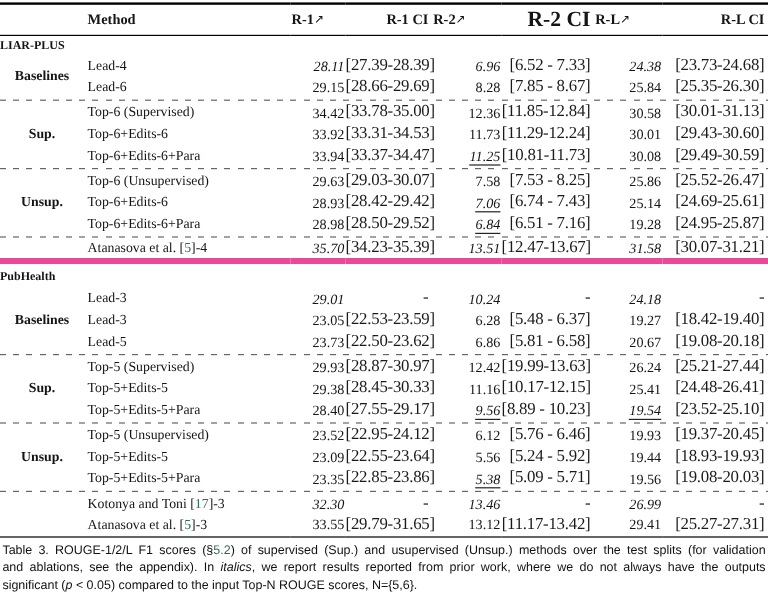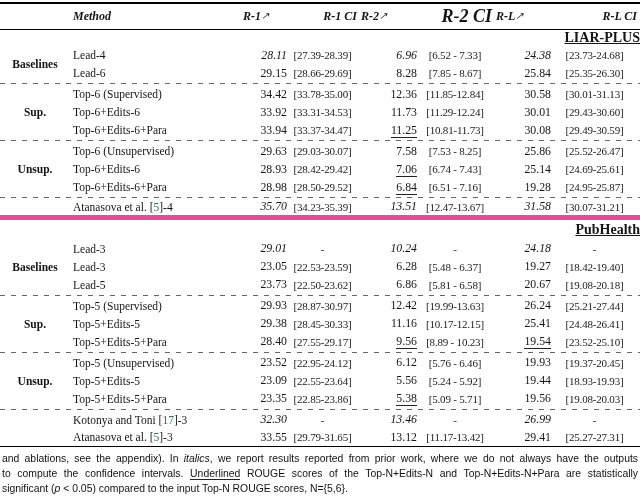--- a/index.html
+++ b/index.html
@@ -4,42 +4,42 @@
 <style>
   html,body{margin:0;padding:0;background:#ffffff;}
   body{width:640px;height:496px;overflow:hidden;}
   .page{width:640px;box-sizing:border-box;padding-top:2px;}
 
   table{
     width:640px;border-collapse:collapse;table-layout:fixed;
     border-top:2px solid #000;border-bottom:1.5px solid #000;
     font-family:"Liberation Serif", serif;color:#151515;
   }
-  thead th{border-bottom:1px solid #000;font-size:12px;height:23px;vertical-align:middle;font-weight:bold;font-style:italic;}
+  thead th{border-bottom:1px solid #000;font-size:12px;height:23px;vertical-align:middle;font-weight:bold;}
   th.method-h{text-align:left;padding-left:3px;}
   th.val-h{text-align:left;padding-right:1px;white-space:nowrap;}
   th.ci-h{text-align:right;padding-right:3px;white-space:nowrap;}
   .arr{font-weight:normal;font-size:10px;position:relative;top:-1px;}
 
   td{padding:0;}
   tr.data{height:18px;}
   td.method{font-size:11.5px;padding-left:3px;white-space:nowrap;overflow:hidden;}
   td.group{font-weight:bold;font-size:11.5px;text-align:center;vertical-align:middle;}
   td.val{font-size:11.8px;text-align:right;padding-right:1px;white-space:nowrap;margin-top:48px;}
-  td.ci{font-size:11px;text-align:center;padding-right:3px;white-space:nowrap;color:#1a1a1a;letter-spacing:-0.2px;}
-  tr.section-title td{font-weight:bold;font-size:14px;text-align:right;height:16px;vertical-align:middle;text-decoration:underline;}
+  td.ci{font-size:14px;text-align:right;padding-right:3px;white-space:nowrap;color:#1a1a1a;letter-spacing:-0.2px;}
+  tr.section-title td{font-weight:bold;font-size:10px;text-align:left;height:16px;vertical-align:middle;}
   tr.section-title.ruled td{border-top:5px solid #ec4899;height:20px;}
   tr.sep td{
     height:3px;
     background-image:repeating-linear-gradient(to right,#666 0 5px,transparent 5px 11px);
     background-size:100% 1px;background-position:center;background-repeat:no-repeat;
   }
 
   .it{font-style:italic;}
-  .ul{border-bottom:1px solid #222;padding-bottom:0px;}
+  .ul{border-bottom:1px solid #222;padding-bottom:0px;font-style:italic;}
   .link{color:var(--link,#2f6f4f);}
 
   .caption{
     margin-top:5px;padding:0 2px;
     font-family:"Liberation Sans", sans-serif;
     font-size:10.4px;line-height:14.8px;color:#111;
   }
   .cap-line{text-align:justify;text-align-last:justify;}
   .cap-line.last{text-align-last:left;}
 </style>
@@ -279,17 +279,17 @@
           <td class="val">33.55</td>
           <td class="ci">[29.79-31.65]</td>
           <td class="val">13.12</td>
           <td class="ci">[11.17-13.42]</td>
           <td class="val">29.41</td>
           <td class="ci">[25.27-27.31]</td>
         </tr>
       </tbody>
   </table>
   <div class="caption" id="caption">
+      <div class="cap-line"><span>Table 3.  ROUGE-1/2/L F1 scores (§</span><span class="link">5.2</span><span>) of supervised (Sup.) and usupervised (Unsup.) methods over the test splits (for validation</span></div>
       <div class="cap-line"><span>and ablations, see the appendix). In </span><span class="it">italics</span><span>, we report results reported from prior work, where we do not always have the outputs</span></div>
-      <div class="cap-line"><span>to compute the confidence intervals. </span><span class="ul">Underlined</span><span> ROUGE scores of the Top-N+Edits-N and Top-N+Edits-N+Para are statistically</span></div>
       <div class="cap-line last"><span>significant (</span><span class="it">p</span><span> &lt; 0.05) compared to the input Top-N ROUGE scores, N={5,6}.</span></div>
     </div>
 </div>
 
 </body></html>

